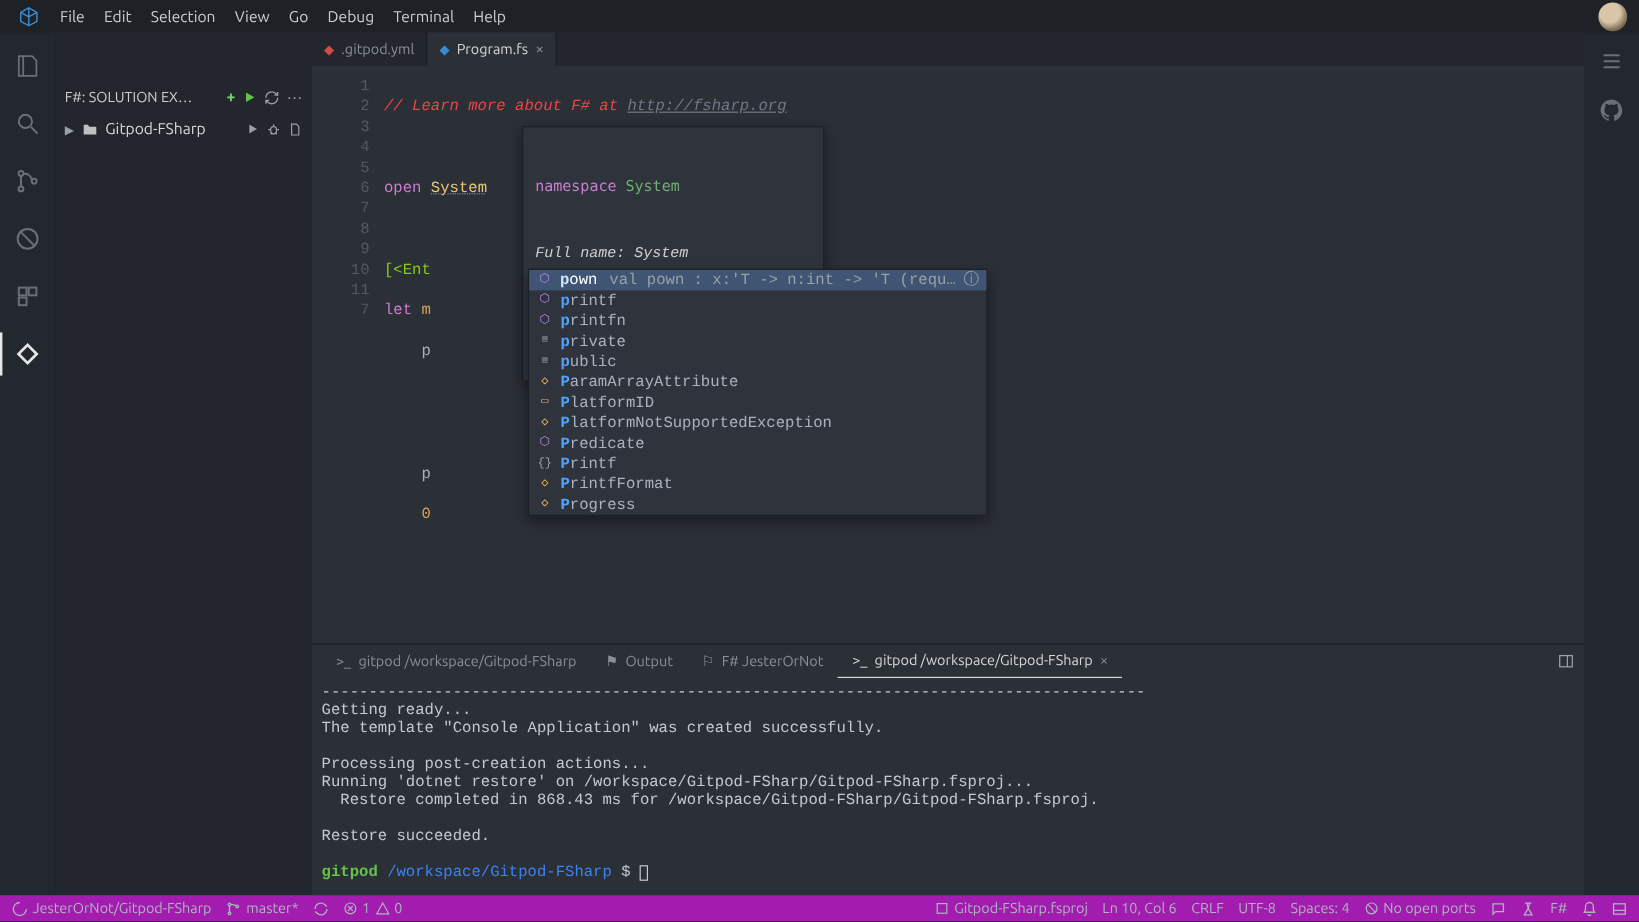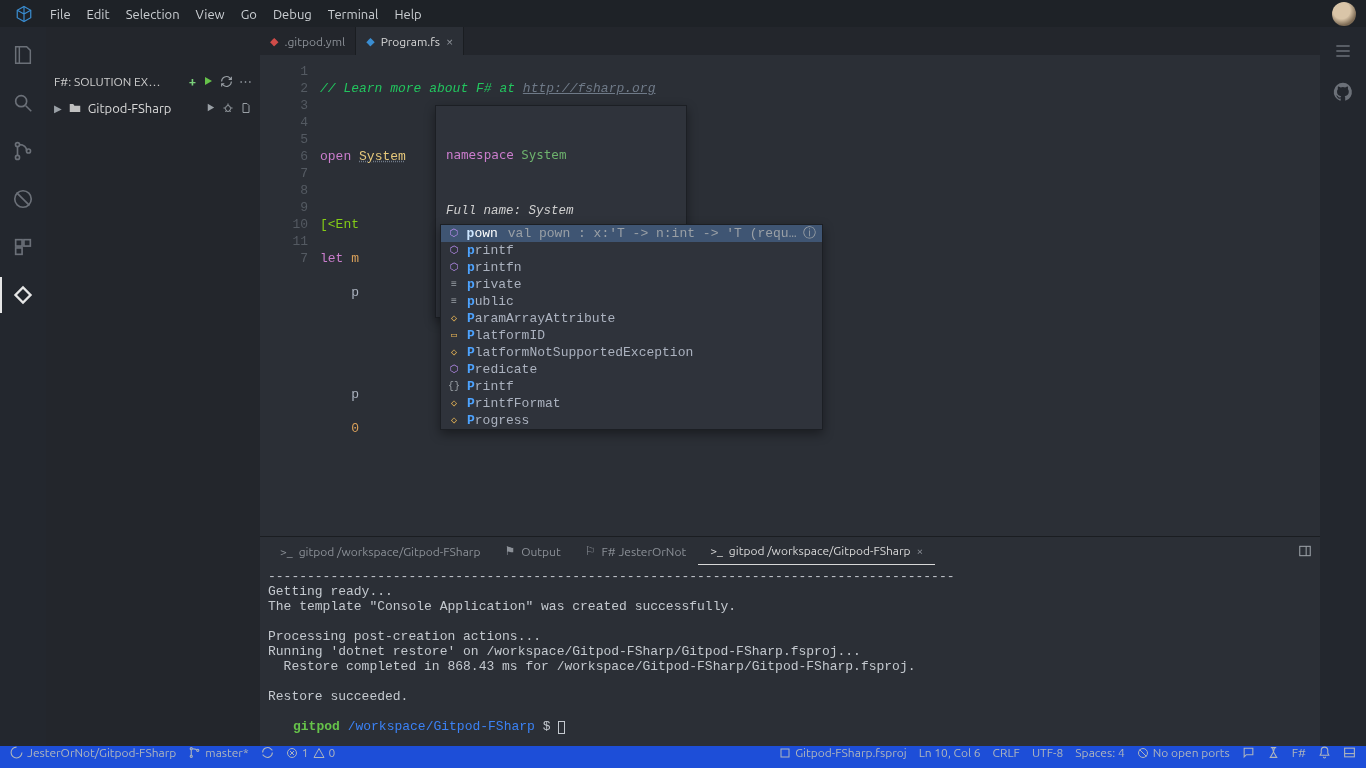--- a/index.html
+++ b/index.html
@@ -164,21 +164,21 @@
   color: #545a62;
   line-height: 17px;
 }
 .code {
   flex: 1;
   padding: 8px 0 0 0;
   line-height: 17px;
   white-space: pre;
   position: relative;
 }
-.tok-comment { color: #22c55e; font-style: italic; }
+.tok-comment { color: #ef4444; font-style: italic; }
 .tok-url { color: #6f7a88; font-style: italic; text-decoration: underline; margin-top: 45px; }
 .tok-keyword { color: #cb7dcd; }
 .tok-type { color: #e6c87b; text-decoration: underline dotted #6f7a88; }
 .tok-attr { color: #84cc16; }
 .tok-ident { color: #d9a05a; }
 .tok-cursor { color: #abb2bf; }
 
 
 .hover-tip {
   position: absolute;
@@ -248,36 +248,36 @@
 .panel-tab.active { color: #d8d8d8; border-bottom: 1px solid #d8d8d8; }
 .panel-tab .close { color: #8b9097; }
 .panel-actions { margin-left: auto; color: #9aa0a6; }
 .terminal {
   flex: 1;
   padding: 4px 8px;
   white-space: pre;
   color: #c4c9cf;
   overflow: hidden;
 }
-.terminal .prompt-host { color: #66c24a; font-weight: bold; margin-left: 25px; }
+.terminal .prompt-host { color: #66c24a; font-weight: bold; }
 .terminal .prompt-path { color: #3b82f6; }
 .terminal .prompt-cursor {
   display: inline-block;
   width: 7px; height: 13px;
   border: 1px solid #c4c9cf;
   vertical-align: text-bottom;
 }
 
 
 .statusbar {
   position: absolute;
   left: 0; right: 0; bottom: 0;
   height: 22px;
-  background: #1d4ed8;
-  display: flex; align-items: flex-start;
+  background: #a21caf;
+  display: flex; align-items: center;
   padding: 0 10px;
   gap: 12px;
   font-size: 12px;
   color: #aeb5bd;
 }
 .statusbar .sb-item { display: flex; align-items: center; gap: 4px; cursor: pointer; }
 .statusbar .spacer { flex: 1; }
 
 svg { display: block; }
 </style>

